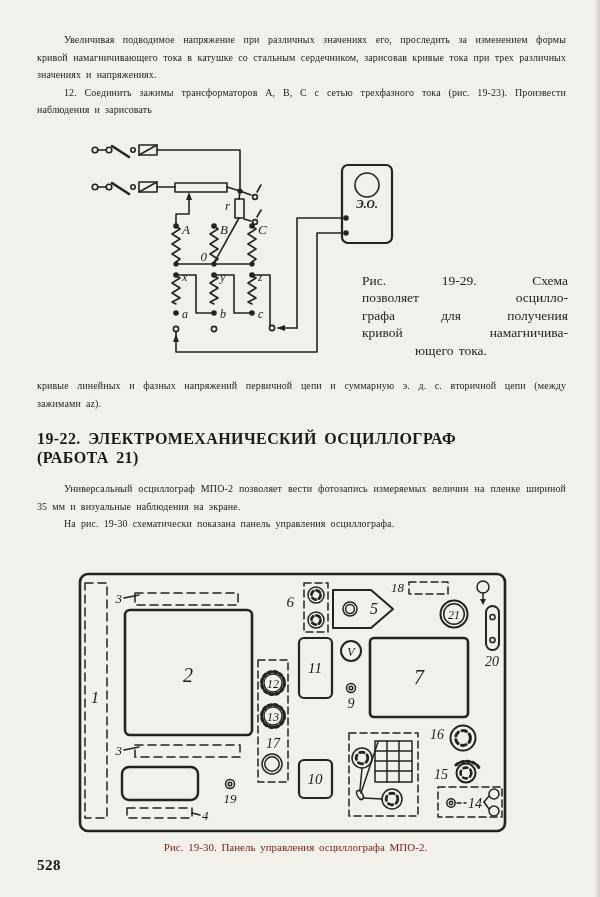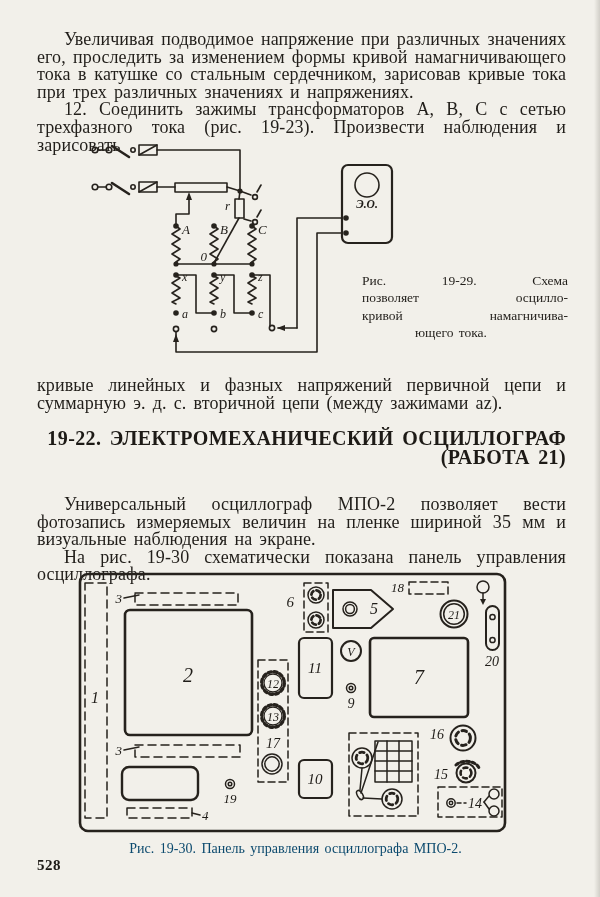--- a/index.html
+++ b/index.html
@@ -13,47 +13,47 @@
   .page{
     position:absolute;left:0;top:0;width:600px;height:897px;
     background:#f2f0ea;
   }
   .page::after{
     content:"";position:absolute;right:0;top:0;width:6px;height:100%;
     background:linear-gradient(to left, rgba(60,55,45,0.18), rgba(60,55,45,0));
   }
   .txt{
     position:absolute;
-    font-size:18px;line-height:17.6px;
+    font-size:10px;line-height:17.6px;
     color:#211e1a;
     text-align:justify;
     word-spacing:2.5px;
     letter-spacing:0.1px;
   }
   .indent{text-indent:27px;}
   .para{margin:0;}
   .heading{
     position:absolute;
-    font-size:20px;line-height:19px;
+    font-size:16px;line-height:19px;
     font-weight:bold;
     color:#1d1a16;
-    text-align:right;
+    text-align:left;
     letter-spacing:0.4px;
     word-spacing:3px;
   }
   .cap1{
     position:absolute;left:334px;top:272px;width:234px;
     font-size:13.5px;line-height:17.4px;color:#211e1a;
     word-spacing:2px;
   }
   .cap1 .cl{text-align:justify;text-align-last:justify;margin-left:28px;}
   .cap1 .cl-last{text-align-last:center;}
   .cap2{
     position:absolute;left:0;top:841px;width:591px;
-    text-align:center;font-size:14px;color:#0c4a6e;
+    text-align:center;font-size:11px;color:#7f1d1d;
     word-spacing:2px;
   }
   .pagenum{
     position:absolute;left:37px;top:857px;
     font-size:15px;font-weight:bold;color:#1d1a16;
     letter-spacing:0.5px;
     text-align:center;
   }
   svg{position:absolute;}
   svg text{font-family:"Liberation Serif", serif;fill:#1f1c18;}
@@ -171,34 +171,35 @@
       <circle cx="292" cy="43" r="12"></circle>
       <text x="292" y="66" text-anchor="middle" font-size="11.5" font-weight="bold" class="it" stroke="none">Э.О.</text>
       <circle cx="271" cy="76" r="2" fill="#26221d"></circle>
       <circle cx="271" cy="91" r="2" fill="#26221d"></circle>
     </g>
   </svg>
 
   <div class="cap1">
     <div class="cl">Рис. 19-29. Схема</div>
     <div class="cl">позволяет осцилло-</div>
+    <div class="cl">графа для получения</div>
     <div class="cl">кривой намагничива-</div>
     <div class="cl-last">ющего тока.</div>
   </div>
 
   <div class="txt" style="left:37px;top:377px;width:529px;">
     <p class="para">кривые линейных и фазных напряжений первичной цепи и суммарную э. д. с. вторичной цепи (между зажимами az).</p>
   </div>
 
   <div class="heading" style="left:37px;top:429px;width:529px;">
     <div>19-22. ЭЛЕКТРОМЕХАНИЧЕСКИЙ ОСЦИЛЛОГРАФ</div>
     <div>(РАБОТА 21)</div>
   </div>
 
-  <div class="txt" style="left:37px;top:480px;width:529px;margin-top:16px;">
+  <div class="txt" style="left:37px;top:480px;width:529px;">
     <p class="para indent">Универсальный осциллограф МПО-2 позволяет вести фотозапись измеряемых величин на пленке шириной 35 мм и визуальные наблюдения на экране.</p>
     <p class="para indent">На рис. 19-30 схематически показана панель управления осциллографа.</p>
   </div>
 
   <svg style="left:78px;top:572px;" width="432" height="263" viewBox="0 0 432 263" fill="none" stroke="#26221d" stroke-width="1.5" stroke-linecap="round" stroke-linejoin="round">
 
     <rect x="2" y="2" width="425" height="257" rx="8" stroke-width="2.6"></rect>
 
     <g>
       <rect x="7" y="11" width="22" height="235" stroke-dasharray="8 5"></rect>

